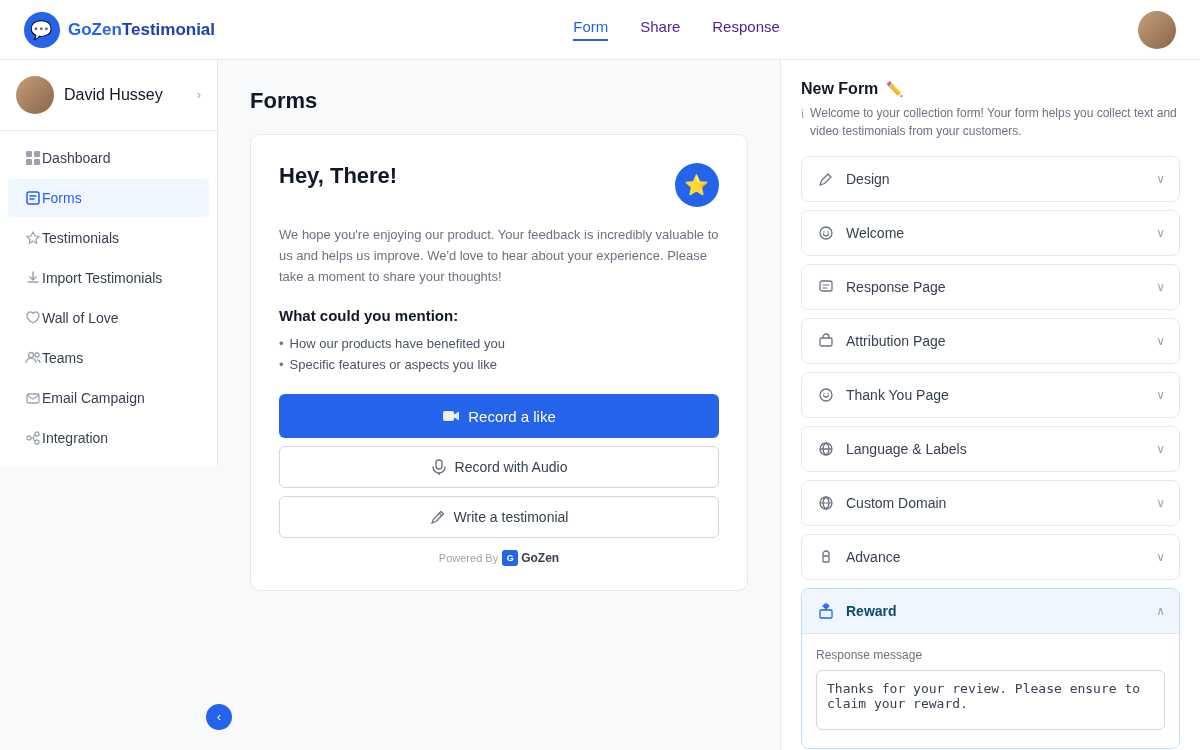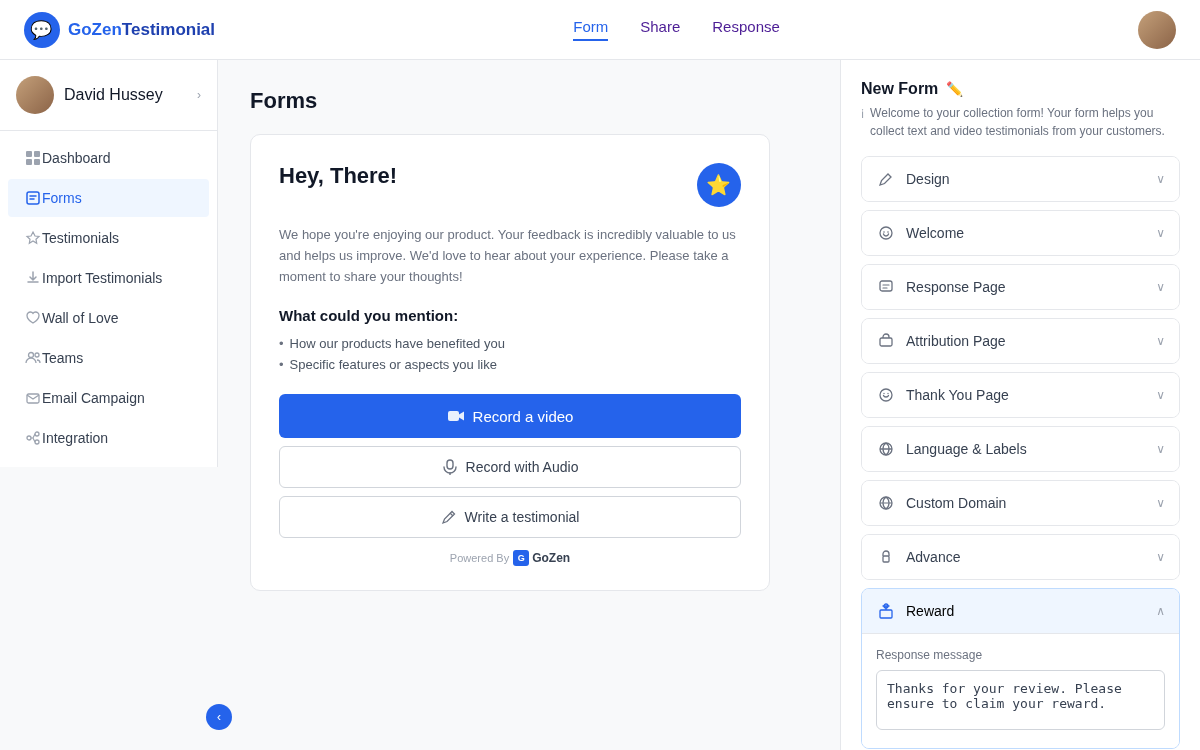--- a/index.html
+++ b/index.html
@@ -4,21 +4,21 @@
   <style>
     * { box-sizing: border-box; margin: 0; padding: 0; }
     body { font-family: -apple-system, BlinkMacSystemFont, 'Segoe UI', sans-serif; background: #f8f9fa; height: 750px; overflow: hidden; }
 
     
     .app { display: flex; flex-direction: column; height: 750px; }
     .top-nav { display: flex; align-items: center; justify-content: space-between; background: #fff; border-bottom: 1px solid #e5e7eb; padding: 0 24px; height: 60px; flex-shrink: 0; }
     .main-area { display: flex; flex: 1; overflow: hidden; }
     .sidebar { width: 218px; background: #fff; border-right: 1px solid #e5e7eb; flex-shrink: 0; padding: 0; overflow-y: auto; }
     .content { flex: 1; overflow-y: auto; padding: 28px 32px; }
-    .right-panel { width: 360px; background: #fff; border-left: 1px solid #e5e7eb; overflow-y: auto; flex-shrink: 0; padding: 20px; margin-left: 12px; }
+    .right-panel { width: 420px; background: #fff; border-left: 1px solid #e5e7eb; overflow-y: auto; flex-shrink: 0; padding: 20px; }
 
     
     .logo-area { display: flex; align-items: center; gap: 8px; }
     .logo-icon { width: 36px; height: 36px; background: #2563eb; border-radius: 50%; display: flex; align-items: center; justify-content: center; color: #fff; font-size: 18px; }
     .logo-text { font-size: 17px; font-weight: 600; }
     .logo-text span { color: #2563eb; }
     .logo-text em { color: #1e40af; font-style: normal; }
     .nav-tabs { display: flex; gap: 32px; align-items: center; justify-content: center; }
     .nav-tab { font-size: 15px; color: #4c1d95; cursor: pointer; padding-bottom: 4px; border-bottom: 2px solid transparent; }
     .nav-tab.active { color: #2563eb; border-bottom: 2px solid #2563eb; font-weight: 500; }
@@ -59,21 +59,21 @@
     .panel-desc { font-size: 12px; color: #6b7280; line-height: 1.5; margin-bottom: 16px; display: flex; align-items: flex-start; gap: 6px; }
     .info-icon { color: #9ca3af; font-size: 12px; flex-shrink: 0; margin-top: 1px; }
     .accordion-item { border: 1px solid #e5e7eb; border-radius: 8px; margin-bottom: 8px; overflow: hidden; }
     .accordion-header { display: flex; align-items: center; justify-content: space-between; padding: 12px 14px; cursor: pointer; background: #fff; }
     .accordion-left { display: flex; align-items: center; gap: 10px; }
     .accordion-icon { width: 20px; height: 20px; display: flex; align-items: center; justify-content: center; color: #6b7280; font-size: 15px; }
     .accordion-label { font-size: 14px; color: #374151; font-weight: 500; }
     .accordion-chevron { color: #9ca3af; font-size: 12px; }
     .accordion-item.open { border-color: #bfdbfe; }
     .accordion-item.open .accordion-header { background: #eff6ff; }
-    .accordion-item.open .accordion-label { color: #000000; }
+    .accordion-item.open .accordion-label { color: #0c4a6e; font-weight: bold; }
     .accordion-item.open .accordion-icon { color: #2563eb; }
     .accordion-body { padding: 14px; border-top: 1px solid #e5e7eb; background: #fff; }
     .reward-icon { color: #2563eb; }
     .response-msg-label { font-size: 12px; color: #6b7280; margin-bottom: 8px; }
     .response-msg-textarea { width: 100%; border: 1px solid #d1d5db; border-radius: 6px; padding: 10px; font-size: 13px; color: #374151; min-height: 60px; resize: none; outline: none; }
 
     .sidebar-wrapper { position: relative; }
   </style>
 </head>
 <body>
@@ -198,21 +198,21 @@
         <p class="form-subtitle">What could you mention:</p>
         <ul class="form-list">
           <li>How our products have benefited you</li>
           <li>Specific features or aspects you like</li>
         </ul>
         <button class="btn-record">
           <svg width="18" height="18" viewBox="0 0 18 18" fill="none">
               <rect x="1" y="4" width="11" height="10" rx="2" fill="white" opacity="0.9"></rect>
               <path d="M12 7.5l5-3v9l-5-3V7.5z" fill="white" opacity="0.9"></path>
             </svg>
-          <span>Record a video</span>
+          <span>Record a like</span>
         </button>
         <button class="btn-audio">
           <svg width="16" height="16" viewBox="0 0 16 16" fill="none">
               <rect x="5" y="1" width="6" height="9" rx="3" stroke="#6b7280" stroke-width="1.4"></rect>
               <path d="M2 8c0 3.31 2.69 6 6 6s6-2.69 6-6" stroke="#6b7280" stroke-width="1.4" stroke-linecap="round"></path>
               <line x1="8" y1="14" x2="8" y2="16" stroke="#6b7280" stroke-width="1.4" stroke-linecap="round"></line>
             </svg>
           <span>Record with Audio</span>
         </button>
         <button class="btn-write">

